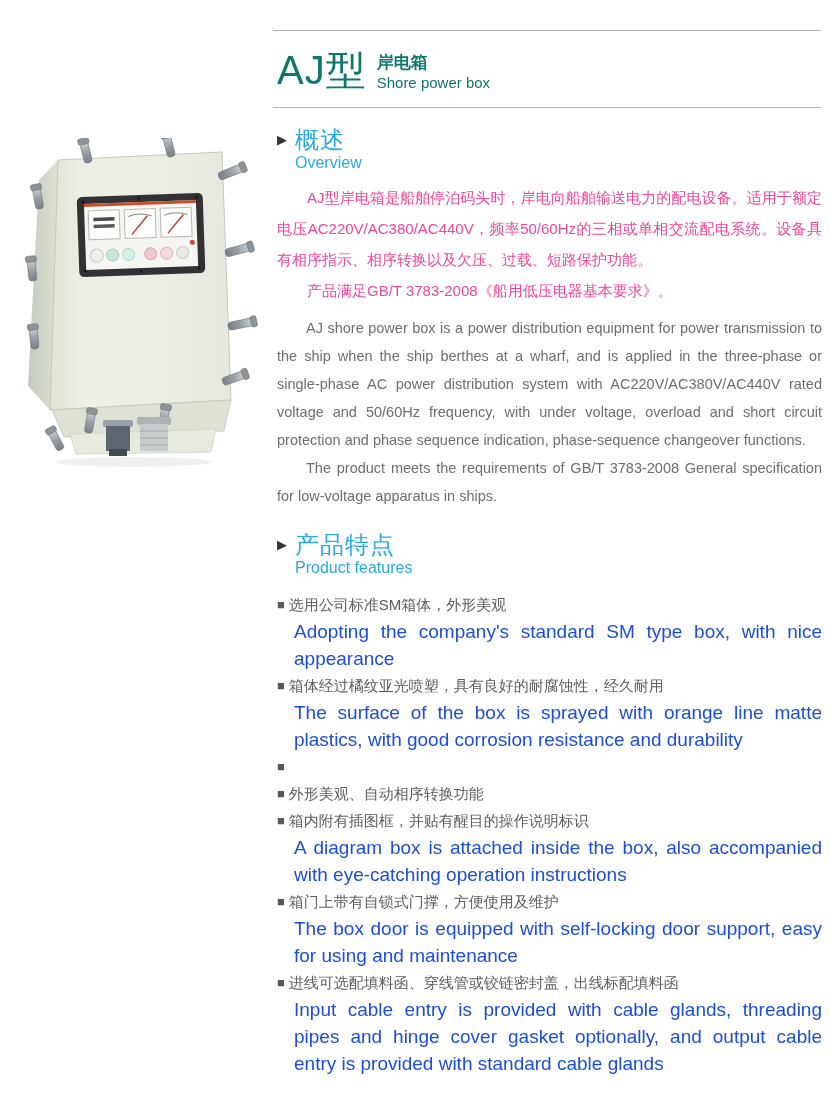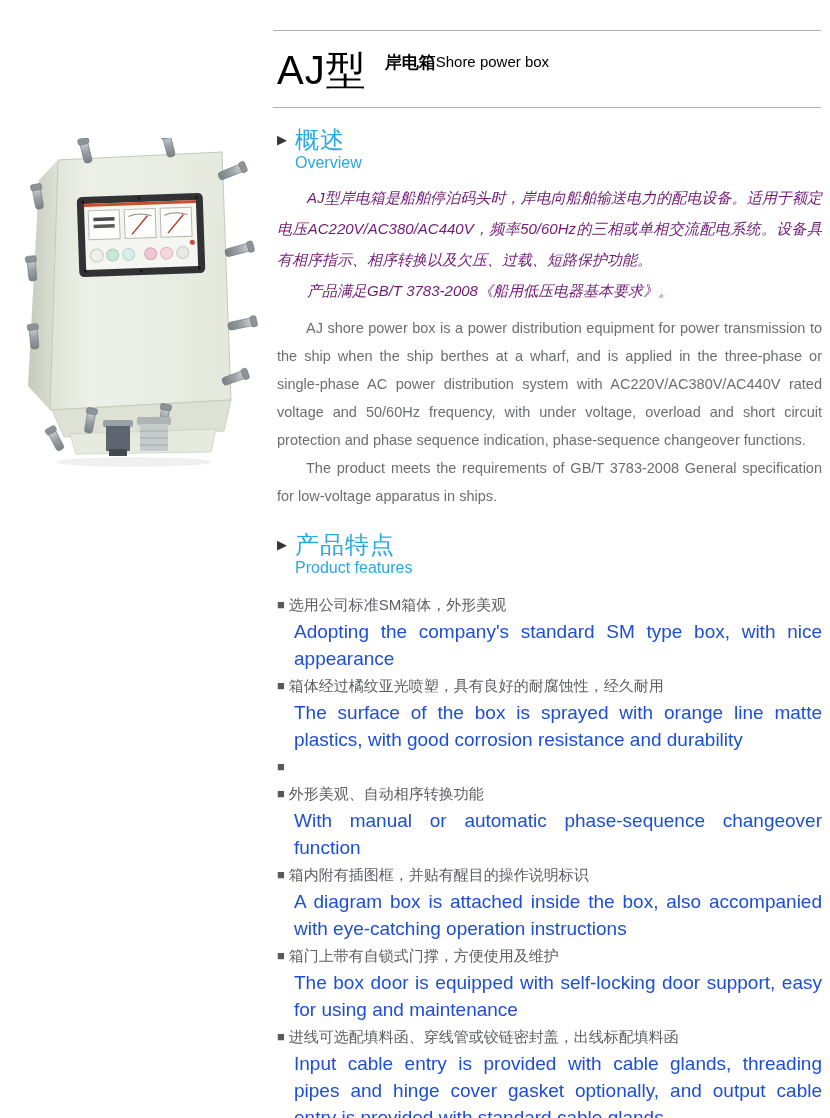--- a/index.html
+++ b/index.html
@@ -6,40 +6,40 @@
   body{
     width:830px;height:1118px;position:relative;background:#ffffff;
     font-family:"Liberation Sans","DejaVu Sans",sans-serif;
     color:#5d5e60;overflow:hidden;
   }
   .rule{position:absolute;left:273px;width:548px;height:1px;background:#b3b3b3;}
   .rule-top{top:30px;}
   .rule-under{top:107px;}
 
   
-  .prod-header{position:absolute;left:277px;top:46px;display:flex;align-items:flex-start;color:#000000;justify-content:space-between;}
+  .prod-header{position:absolute;left:277px;top:46px;display:flex;align-items:flex-start;color:#0f766e;justify-content:space-between;}
   .model{font-size:40px;line-height:48px;font-weight:400;letter-spacing:1px;}
-  .sub{display:flex;flex-direction:row;margin-left:18px;margin-top:6px;}
+  .sub{display:flex;flex-direction:column;margin-left:10px;margin-top:6px;}
   .sub-cn{font-size:17px;font-weight:bold;line-height:21px;}
   .sub-en{font-size:15px;line-height:19px;}
 
   
   .photo{position:absolute;left:12px;top:138px;width:248px;height:332px;margin:0;}
 
   
   .section{position:absolute;left:277px;width:545px;}
   .overview{top:126px;}
   .features{top:531px;}
   .sec-head{display:flex;align-items:flex-start;margin-bottom:10px;}
   .tri{color:#333537;font-size:13px;line-height:13px;margin:7px 8px 0 0;}
   .sec-title-cn{margin:0;color:#29a9e1;font-size:24px;line-height:27px;font-weight:400;letter-spacing:1px;}
   .sec-title-en{color:#29a9e1;font-size:16px;line-height:19px;}
 
   .overview p{margin:0;text-align:justify;}
-  .p-cn{font-size:15px;line-height:31px;text-indent:2em;color:#701a75;font-style:italic;}
+  .p-cn{font-size:15px;line-height:31px;text-indent:2em;color:#ec4899;}
   .p-en{font-size:14.5px;line-height:28px;text-indent:2em;color:#6d6e70;}
   .gap-before{margin-top:8px !important;}
 
   .feat-list{list-style:none;margin:14px 0 0 0;padding:0;}
   .feat-cn{font-size:15px;line-height:27px;color:#5d5e60;display:flex;}
   .sq{color:#58595b;font-size:13px;margin-right:4px;line-height:27px;}
   .feat-en{font-size:19px;line-height:27px;color:#1d4ed8;text-align:justify;padding-left:17px;}
 </style>
 </head>
 <body>
@@ -218,21 +218,20 @@
     <li>
       <div class="feat-cn">
           <span class="sq">■</span>
         </div>
     </li>
     <li>
       <div class="feat-cn">
           <span class="sq">■</span>
           <span>外形美观、自动相序转换功能</span>
         </div>
-      <div class="feat-en">With manual or automatic phase-sequence changeover function</div>
     </li>
     <li>
       <div class="feat-cn">
           <span class="sq">■</span>
           <span>箱内附有插图框，并贴有醒目的操作说明标识</span>
         </div>
       <div class="feat-en">A diagram box is attached inside the box, also accompanied with eye-catching operation instructions</div>
     </li>
     <li>
       <div class="feat-cn">

